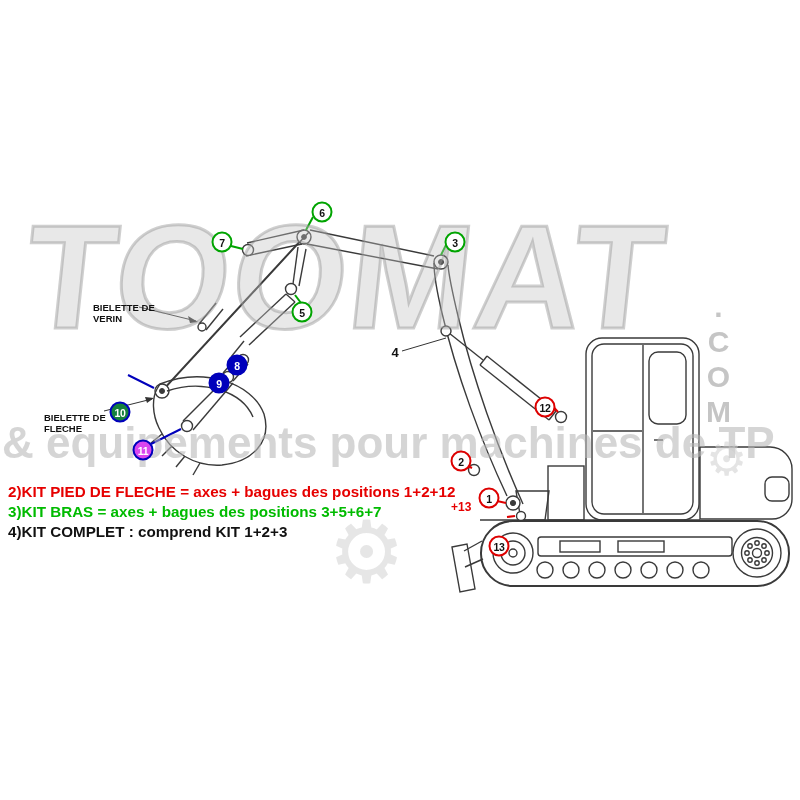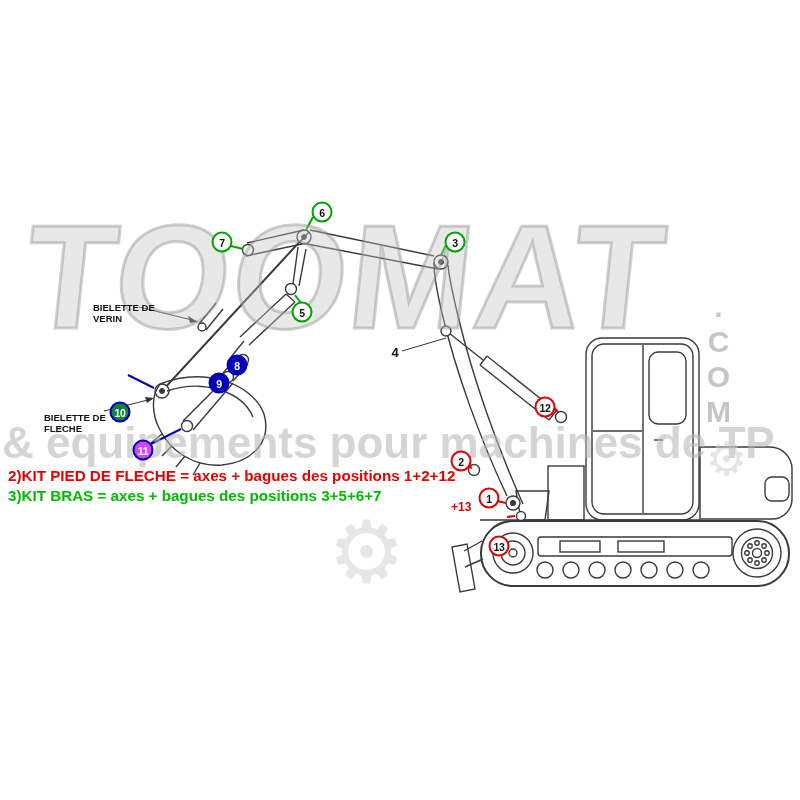--- a/index.html
+++ b/index.html
@@ -206,18 +206,19 @@
   <div class="part-label" style="left:93px;top:292px">
     <div>BIELETTE DE</div>
     <div>VERIN</div>
   </div>
   <div class="part-label" style="left:44px;top:402px">
     <div>BIELETTE DE</div>
     <div>FLECHE</div>
   </div>
 
   <div class="legend">
-    <div class="legend-line" style="color: rgb(230, 0, 0);"><span>2)</span><span>KIT PIED DE FLECHE</span><span> = axes + bagues des positions 1+2+12</span></div>
+    <div class="legend-line" style="color: rgb(230, 0, 0); margin-top: 16px;"><span>2)</span><span>KIT PIED DE FLECHE</span><span> = axes + bagues des positions 1+2+12</span></div>
     <div class="legend-line" style="color: rgb(0, 187, 0);"><span>3)</span><span>KIT BRAS</span><span> = axes + bagues des positions 3+5+6+7</span></div>
+    <div class="legend-line" style="color: rgb(17, 17, 17);"><span>4)</span><span>KIT COMPLET</span><span> : comprend KIT 1+2+3</span></div>
   </div>
   <div class="legend-extra" style="color: rgb(230, 0, 0);">+13</div>
 
 </div>
 
 </body></html>

